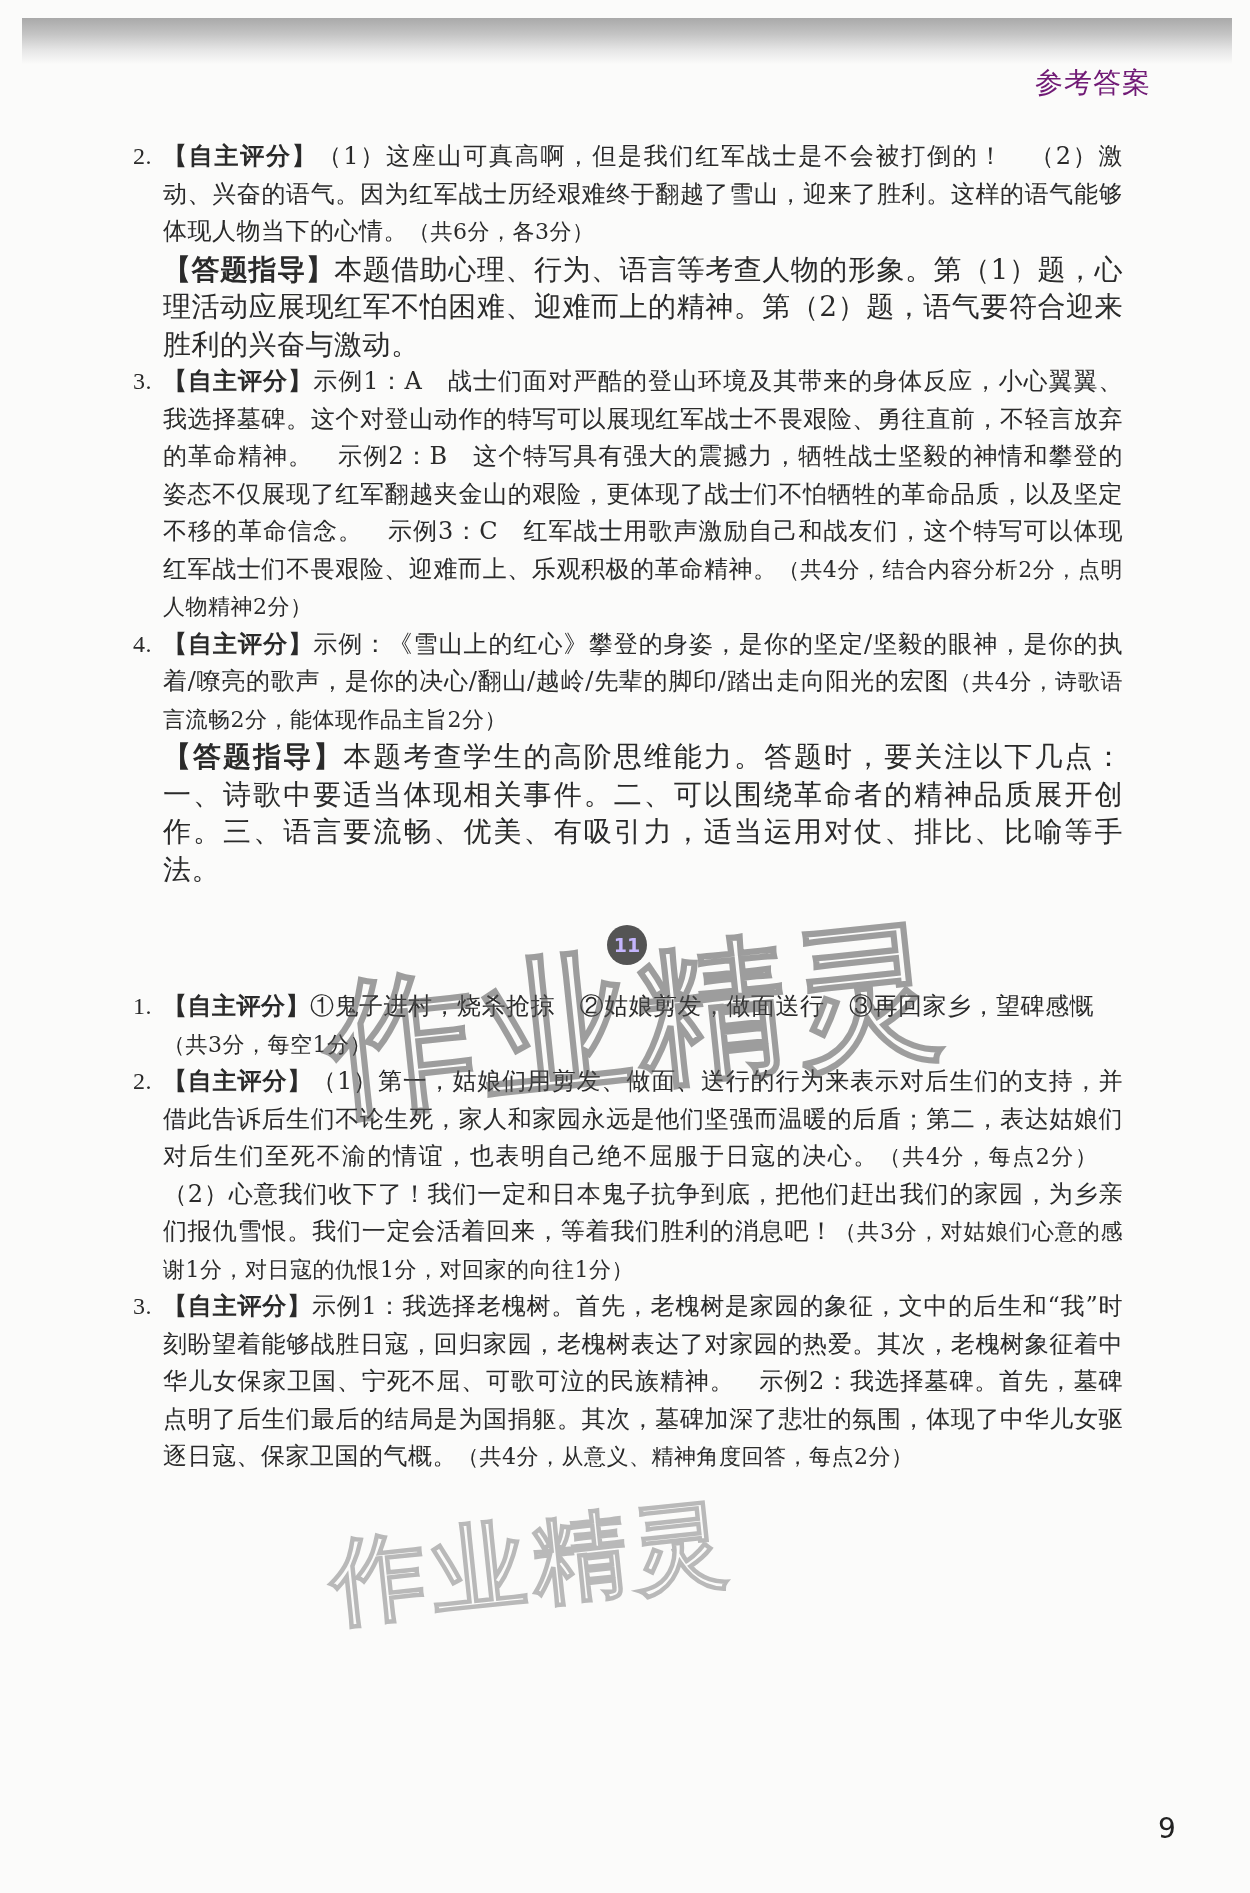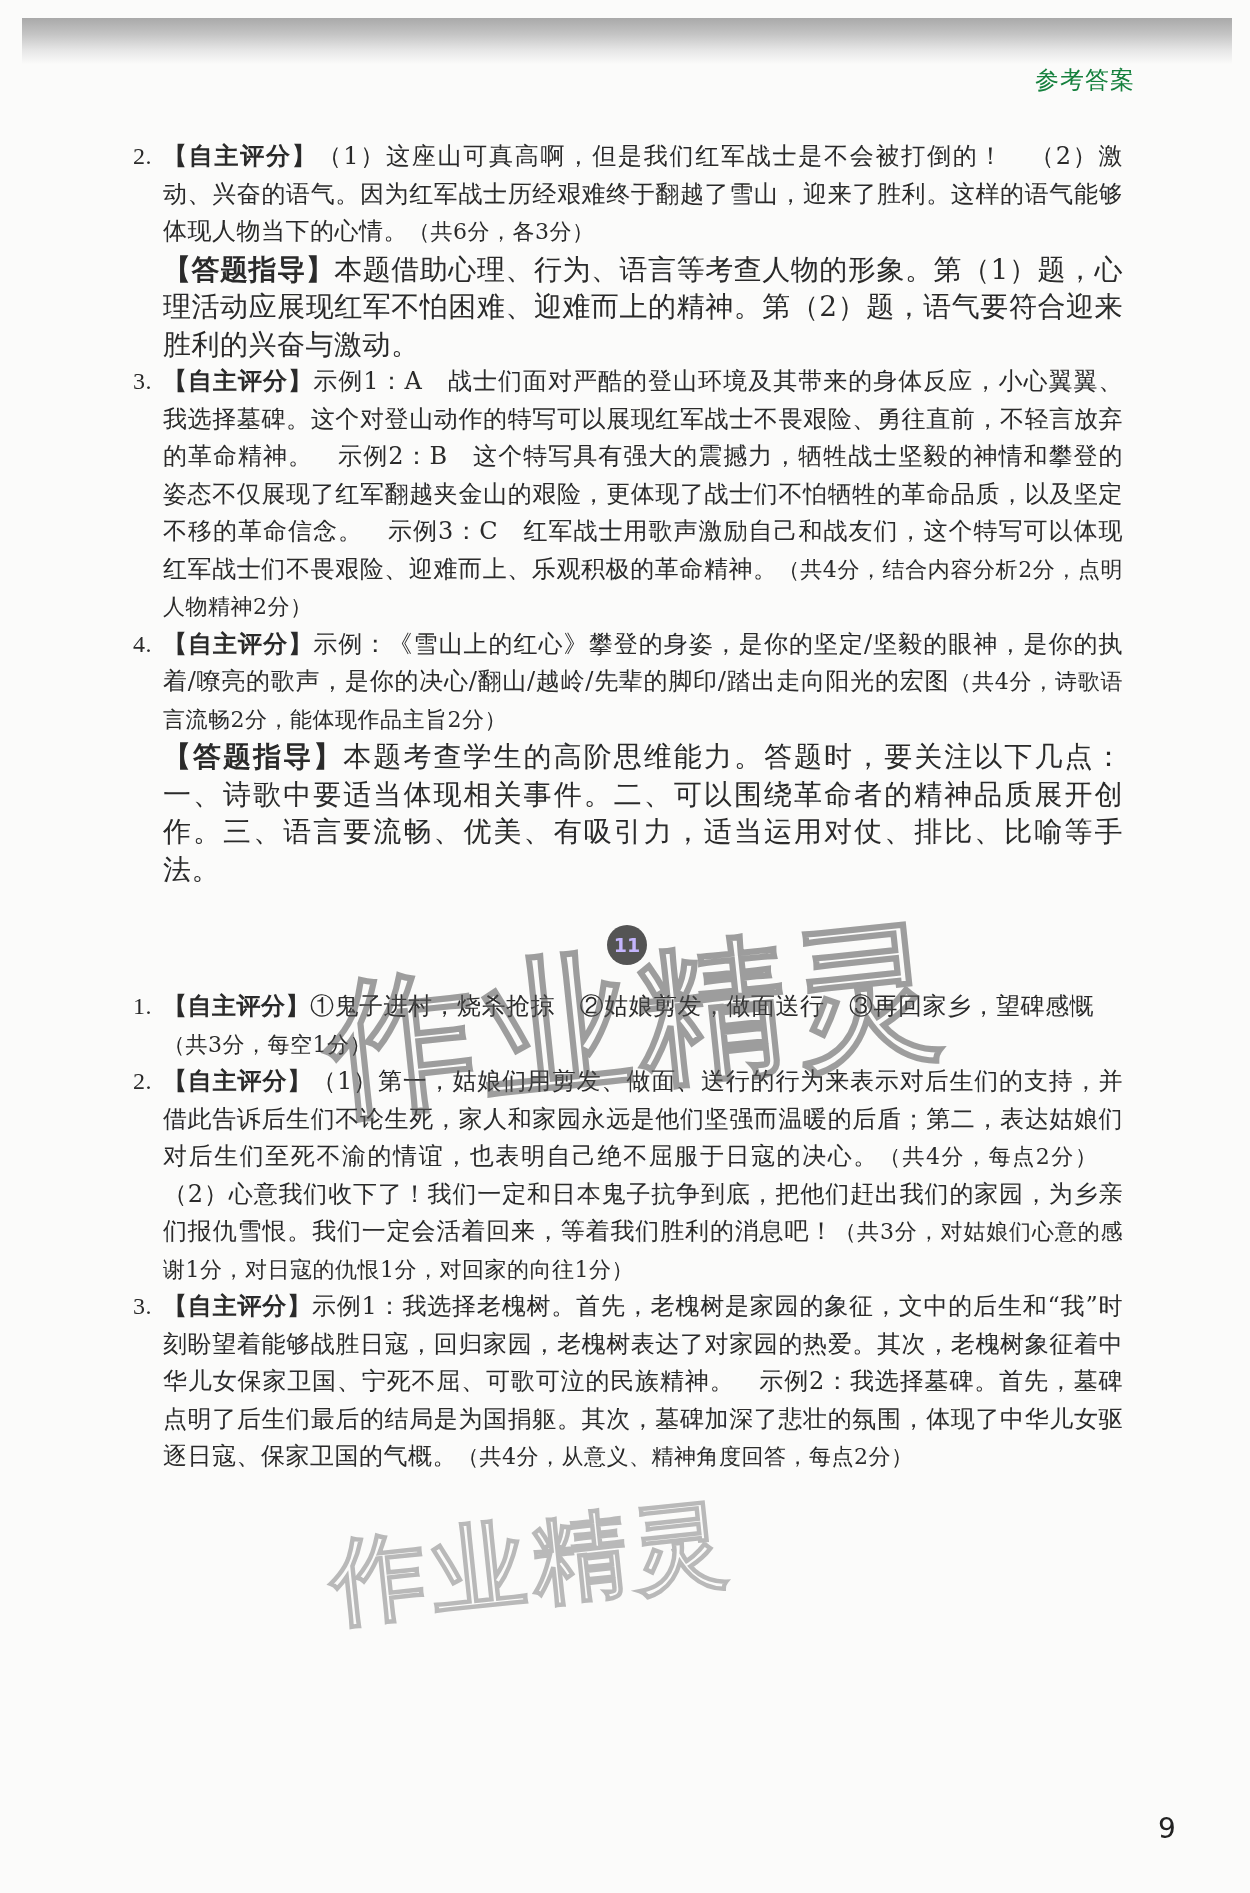--- a/index.html
+++ b/index.html
@@ -9,21 +9,21 @@
     font-family: "DejaVu Serif", "Liberation Serif", serif;
     color: #2a2a2a;
   }
   .header-band {
     position: absolute; left: 22px; top: 18px; width: 1210px; height: 46px;
     background: linear-gradient(to bottom, #a9a9a9 0%, #c4c4c4 35%, #e6e6e6 70%, #fbfbfa 100%);
   }
   .header-label {
     position: absolute; left: 1035px; top: 64px;
     font-family: "DejaVu Sans", "Liberation Sans", sans-serif;
-    font-size: 24px; color: #15803d; letter-spacing: 1px;
+    font-size: 28px; color: #701a75; letter-spacing: 1px;
   }
   .content { position: absolute; left: 133px; top: 138px; width: 990px; }
   .block { position: relative; }
   .item {
     position: relative; padding-left: 30px;
     font-size: 24px; line-height: 37.5px; text-align: justify;
     letter-spacing: 0.5px;
   }
   .item .num {
     position: absolute; left: 0; top: 0;

